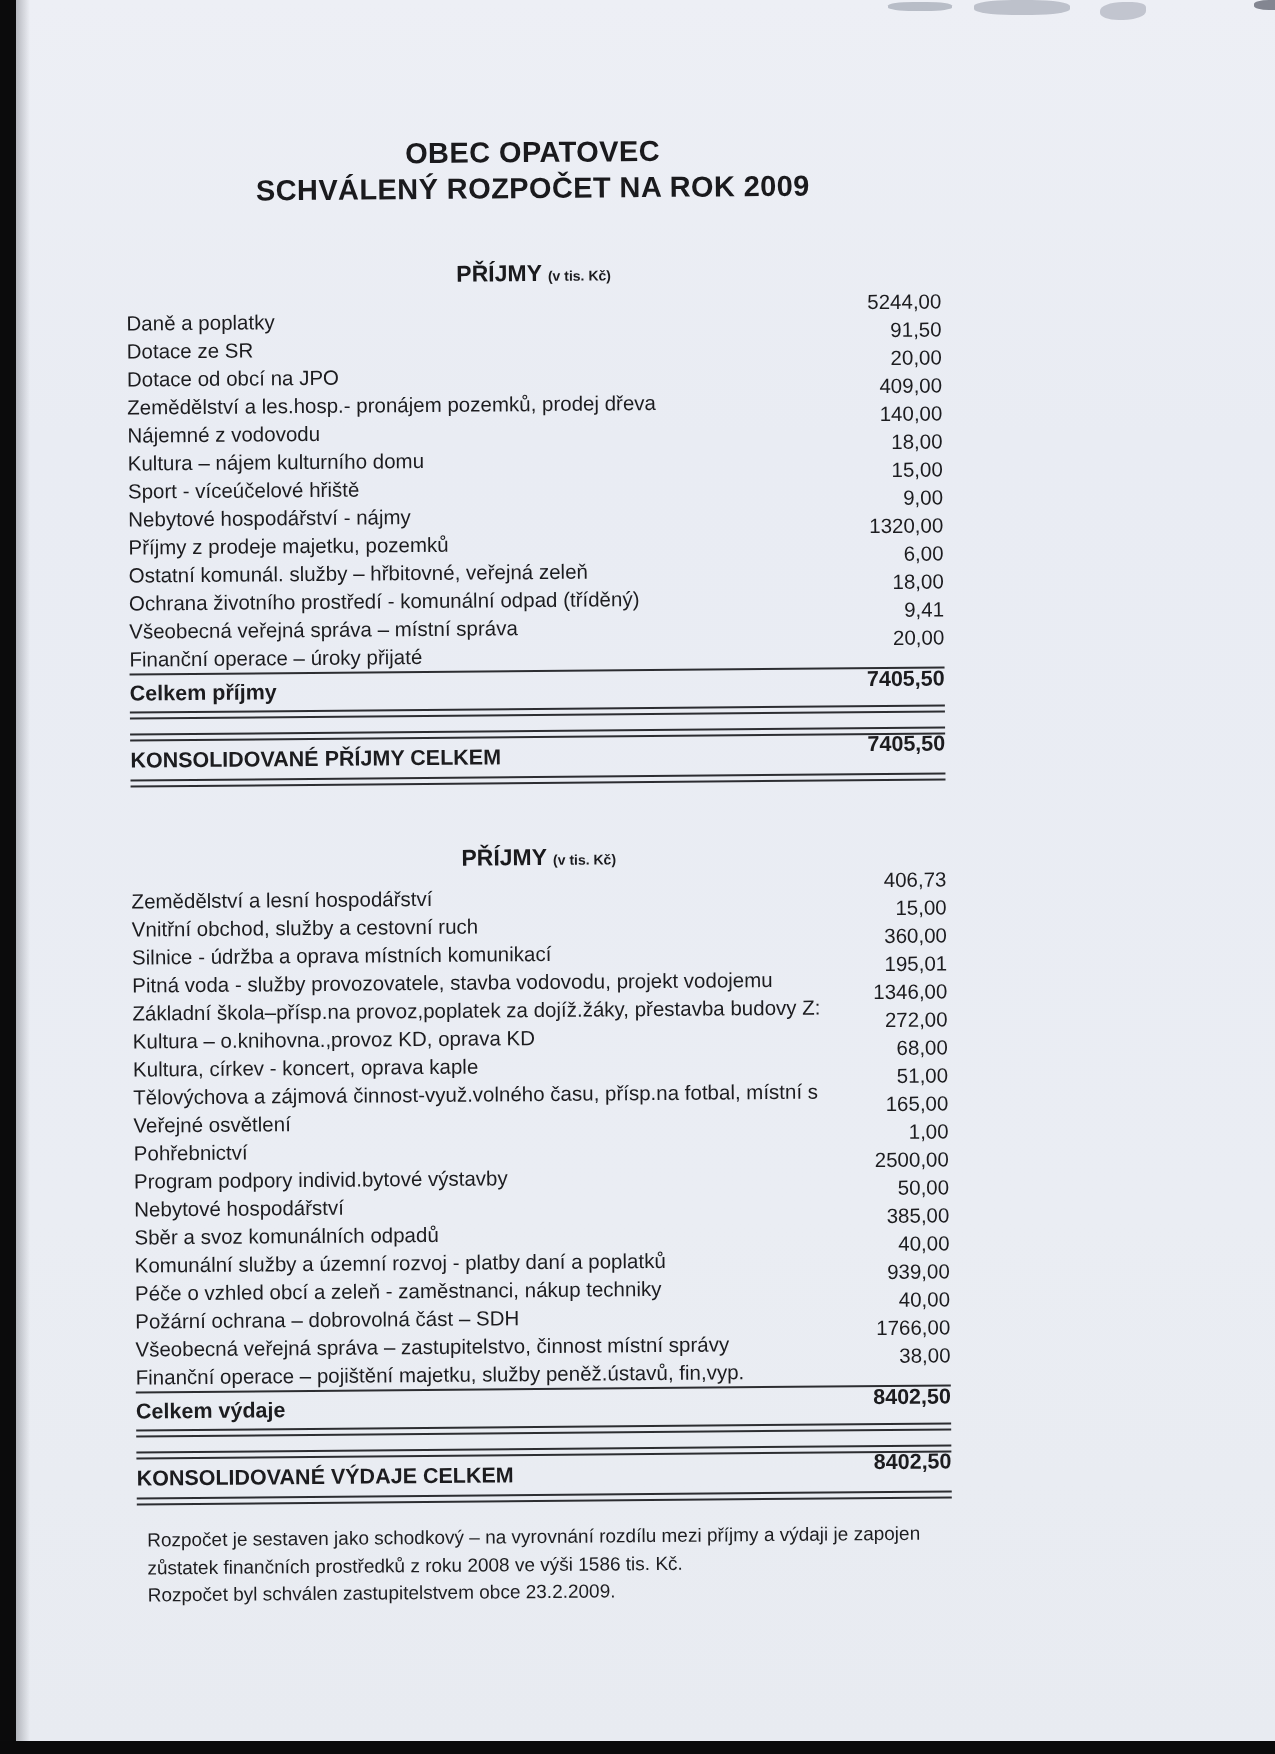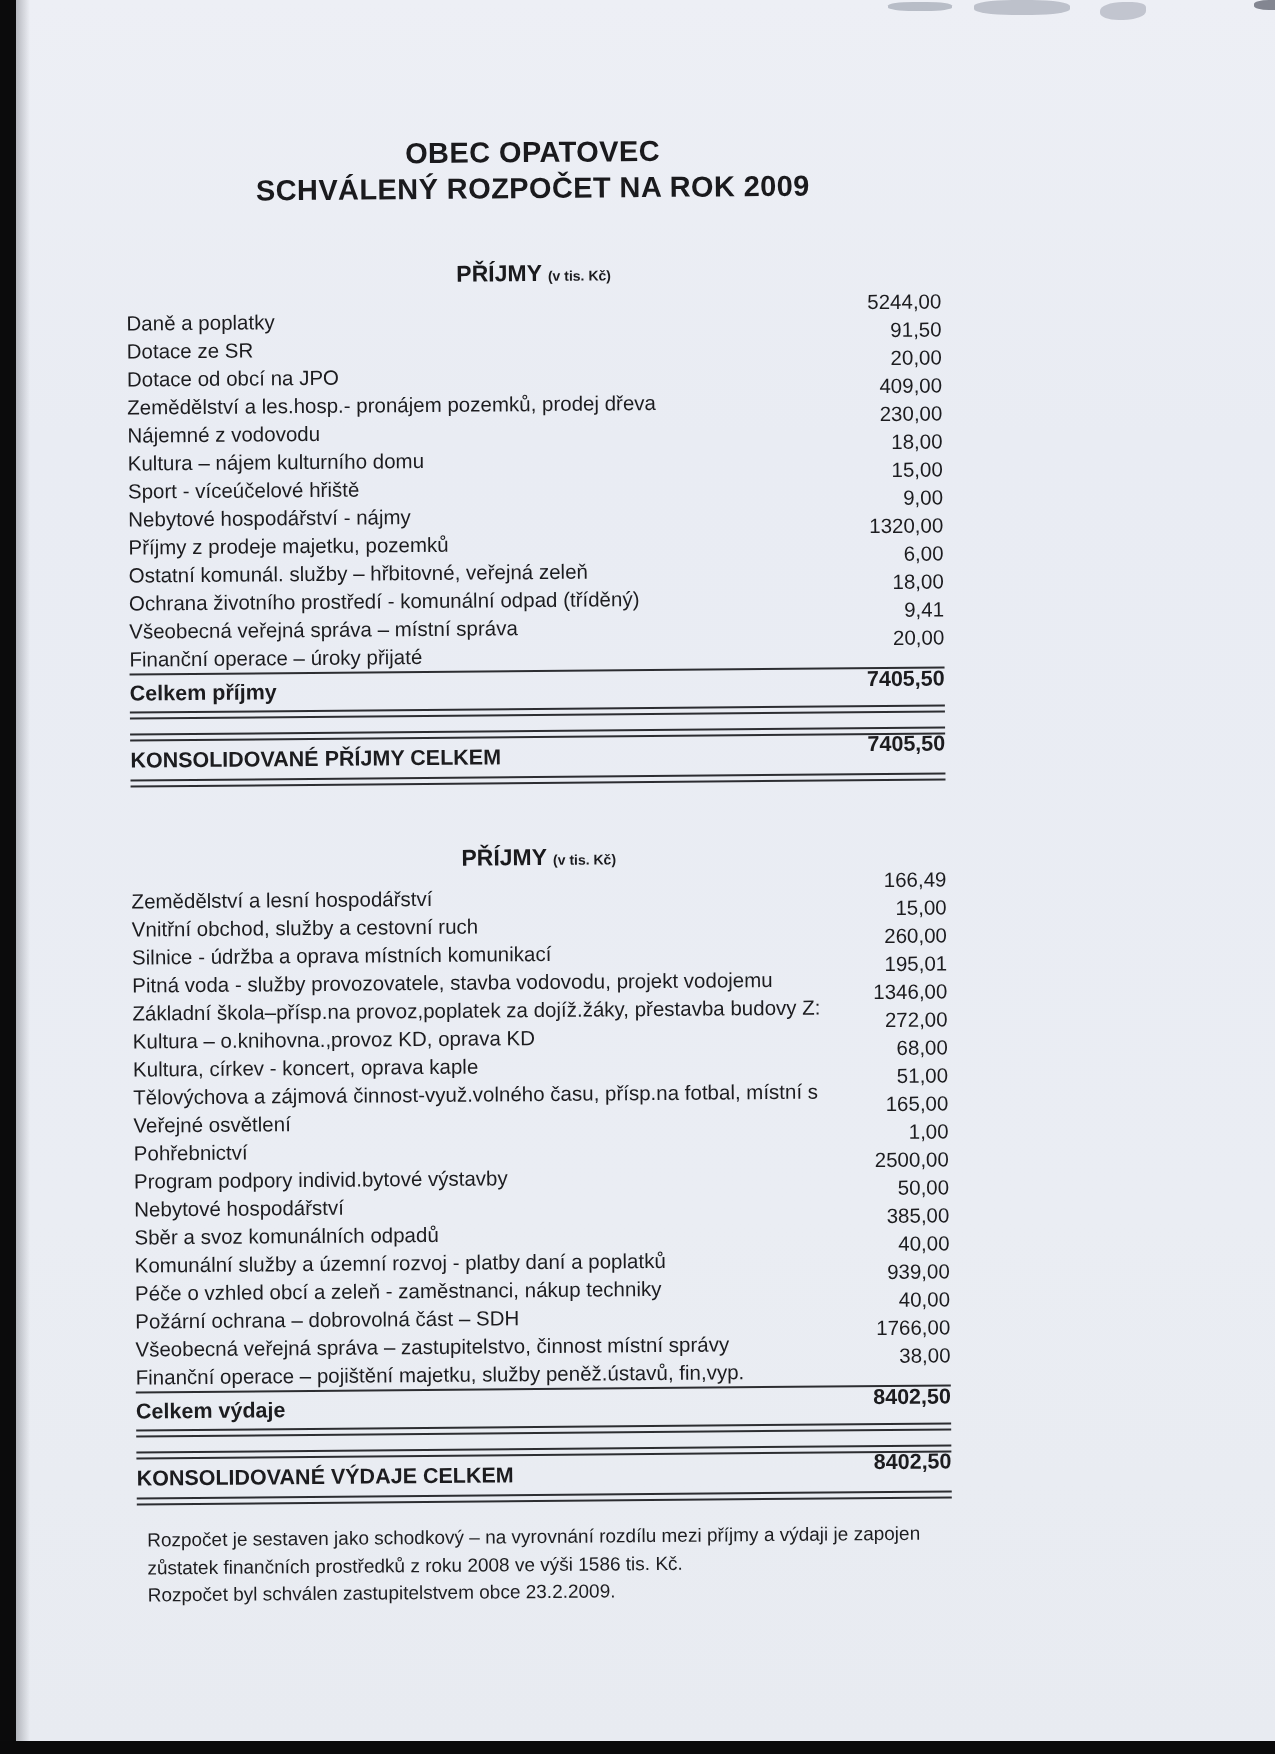--- a/index.html
+++ b/index.html
@@ -91,21 +91,21 @@
           <span class="val">20,00</span>
         </div>
 
         <div class="row">
           <span class="label">Zemědělství a les.hosp.- pronájem pozemků, prodej dřeva</span>
           <span class="val">409,00</span>
         </div>
 
         <div class="row">
           <span class="label">Nájemné z vodovodu</span>
-          <span class="val">230,00</span>
+          <span class="val">140,00</span>
         </div>
 
         <div class="row">
           <span class="label">Kultura – nájem kulturního domu</span>
           <span class="val">18,00</span>
         </div>
 
         <div class="row">
           <span class="label">Sport - víceúčelové hřiště</span>
           <span class="val">15,00</span>
@@ -159,31 +159,31 @@
 
     <div class="section-head head-expense">
       <span>PŘÍJMY</span>
       <span class="unit">(v tis. Kč)</span>
     </div>
 
     <div class="rows rows-expense">
 
         <div class="row">
           <span class="label">Zemědělství a lesní hospodářství</span>
-          <span class="val">166,49</span>
+          <span class="val">406,73</span>
         </div>
 
         <div class="row">
           <span class="label">Vnitřní obchod, služby a cestovní ruch</span>
           <span class="val">15,00</span>
         </div>
 
         <div class="row">
           <span class="label">Silnice - údržba a oprava místních komunikací</span>
-          <span class="val">260,00</span>
+          <span class="val">360,00</span>
         </div>
 
         <div class="row">
           <span class="label">Pitná voda - služby provozovatele, stavba vodovodu, projekt vodojemu</span>
           <span class="val">195,01</span>
         </div>
 
         <div class="row">
           <span class="label">Základní škola–přísp.na provoz,poplatek za dojíž.žáky, přestavba budovy Z:</span>
           <span class="val">1346,00</span>

